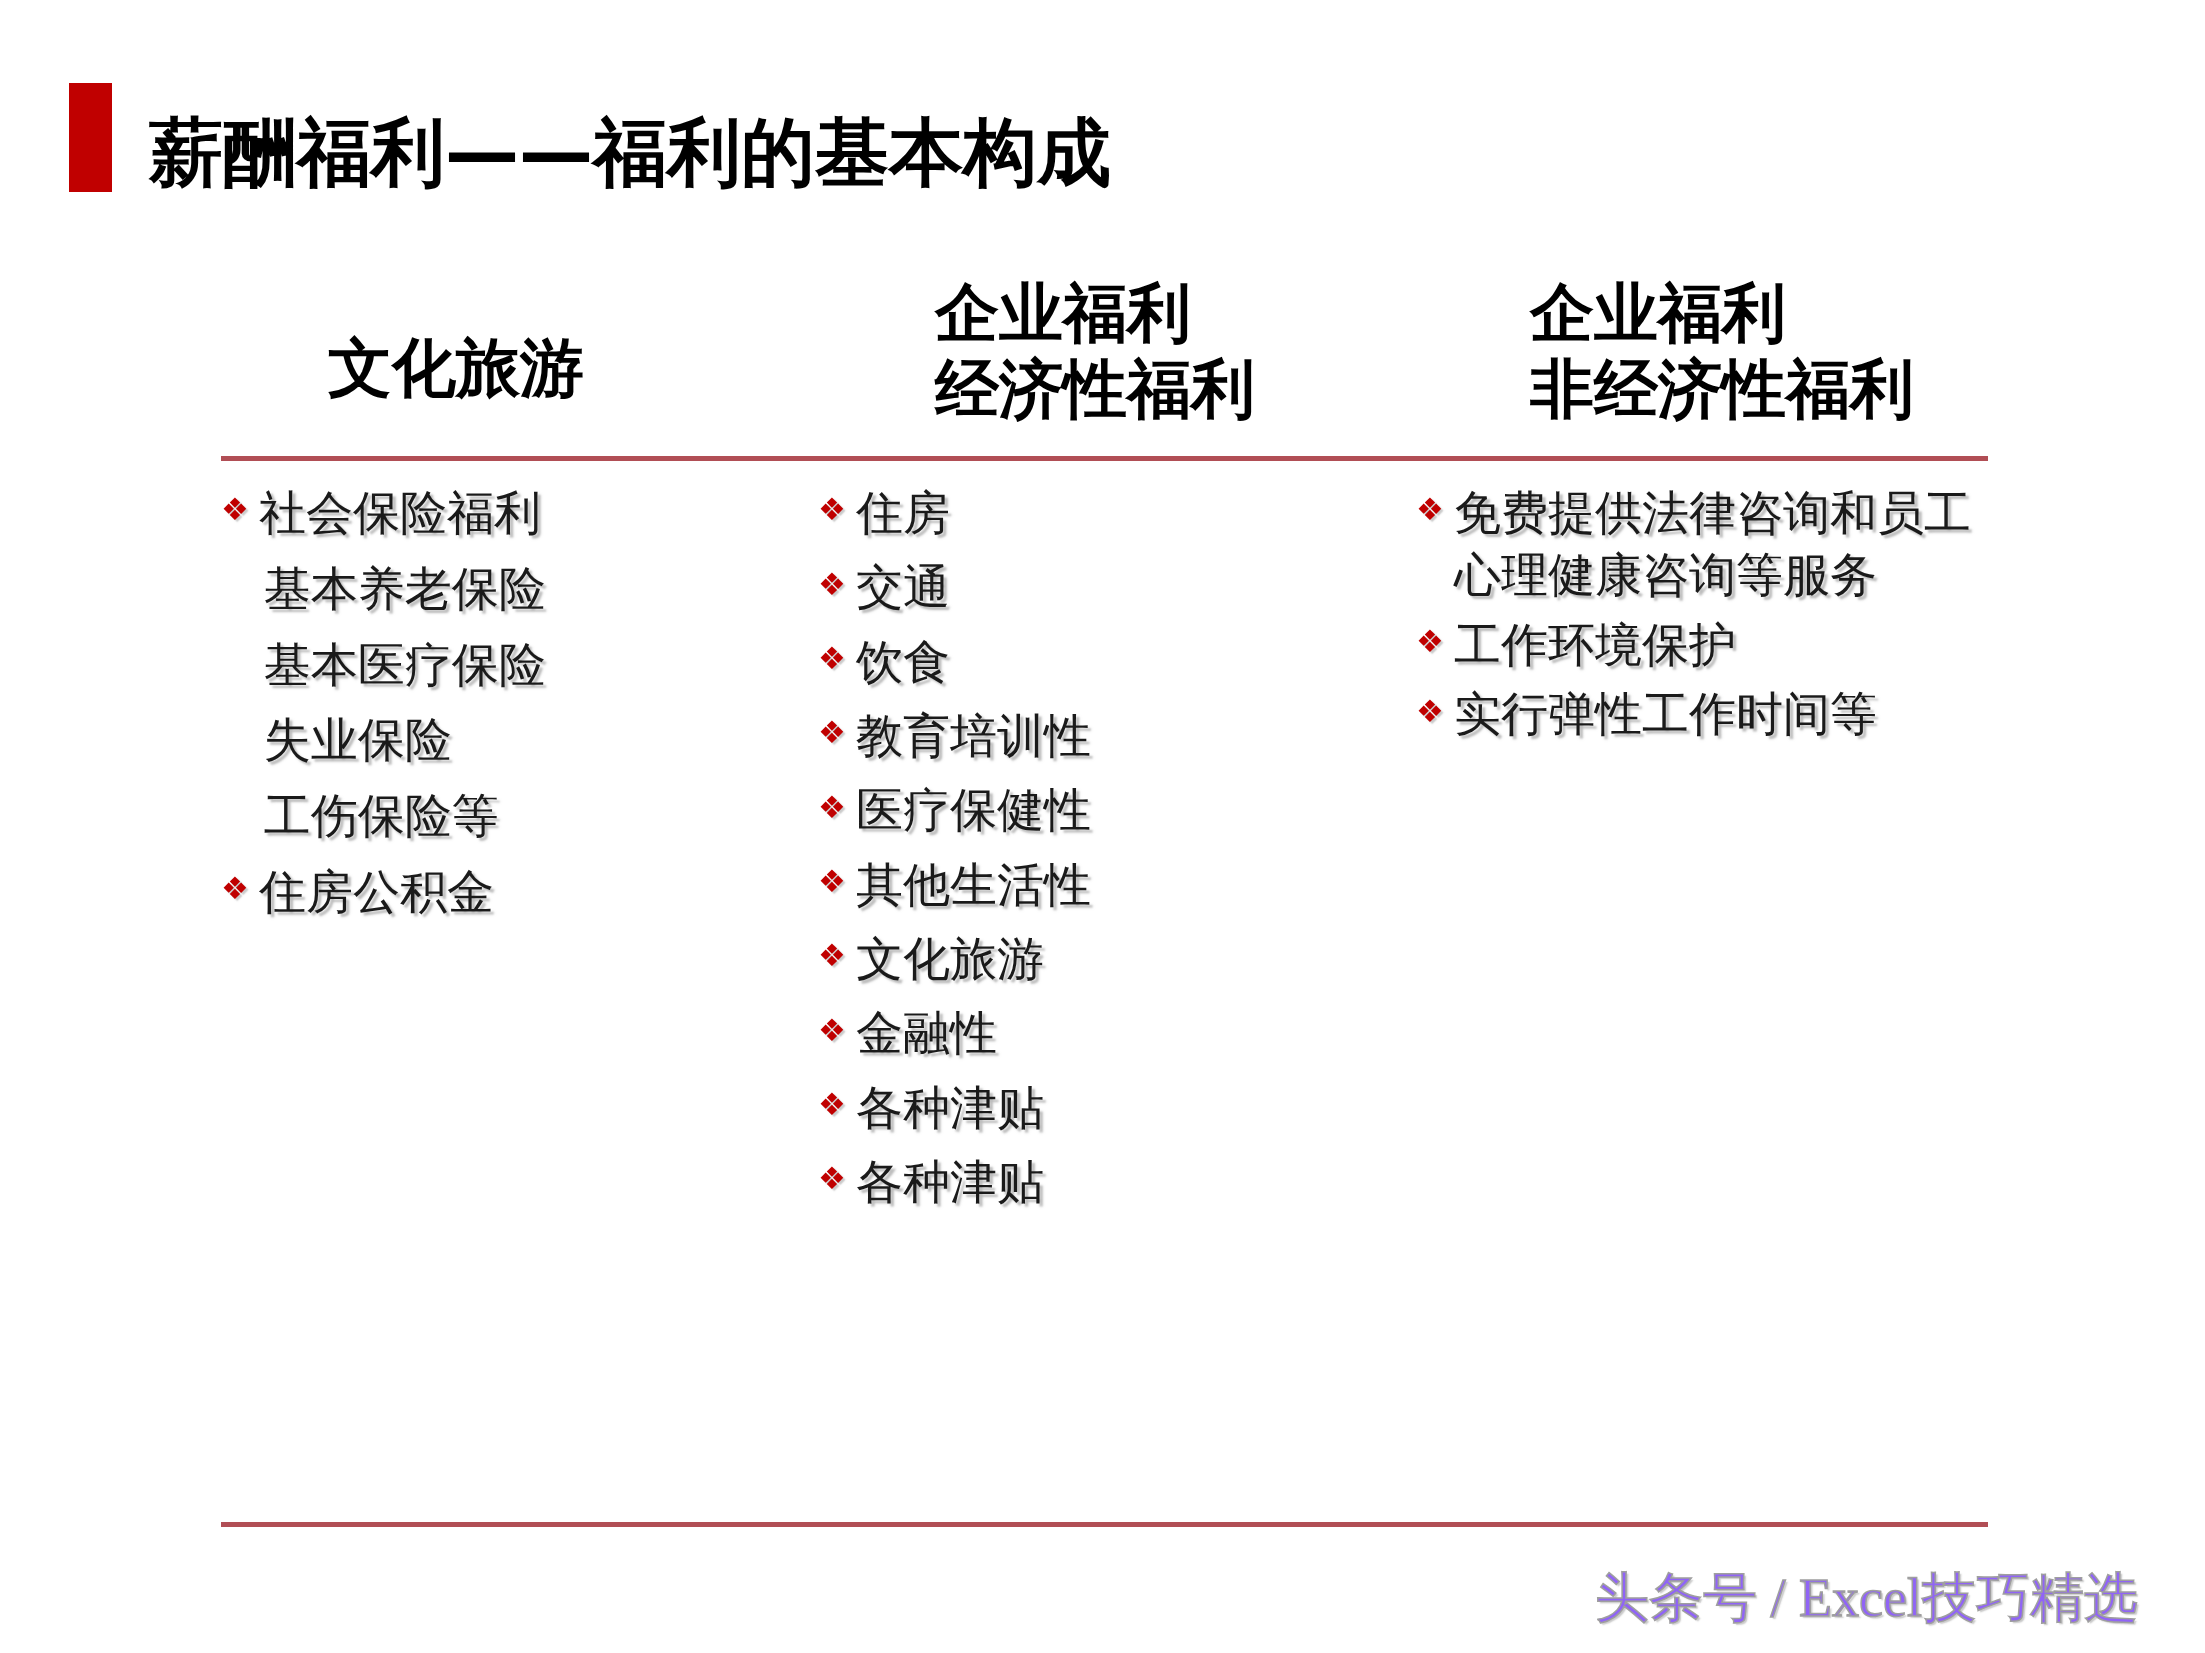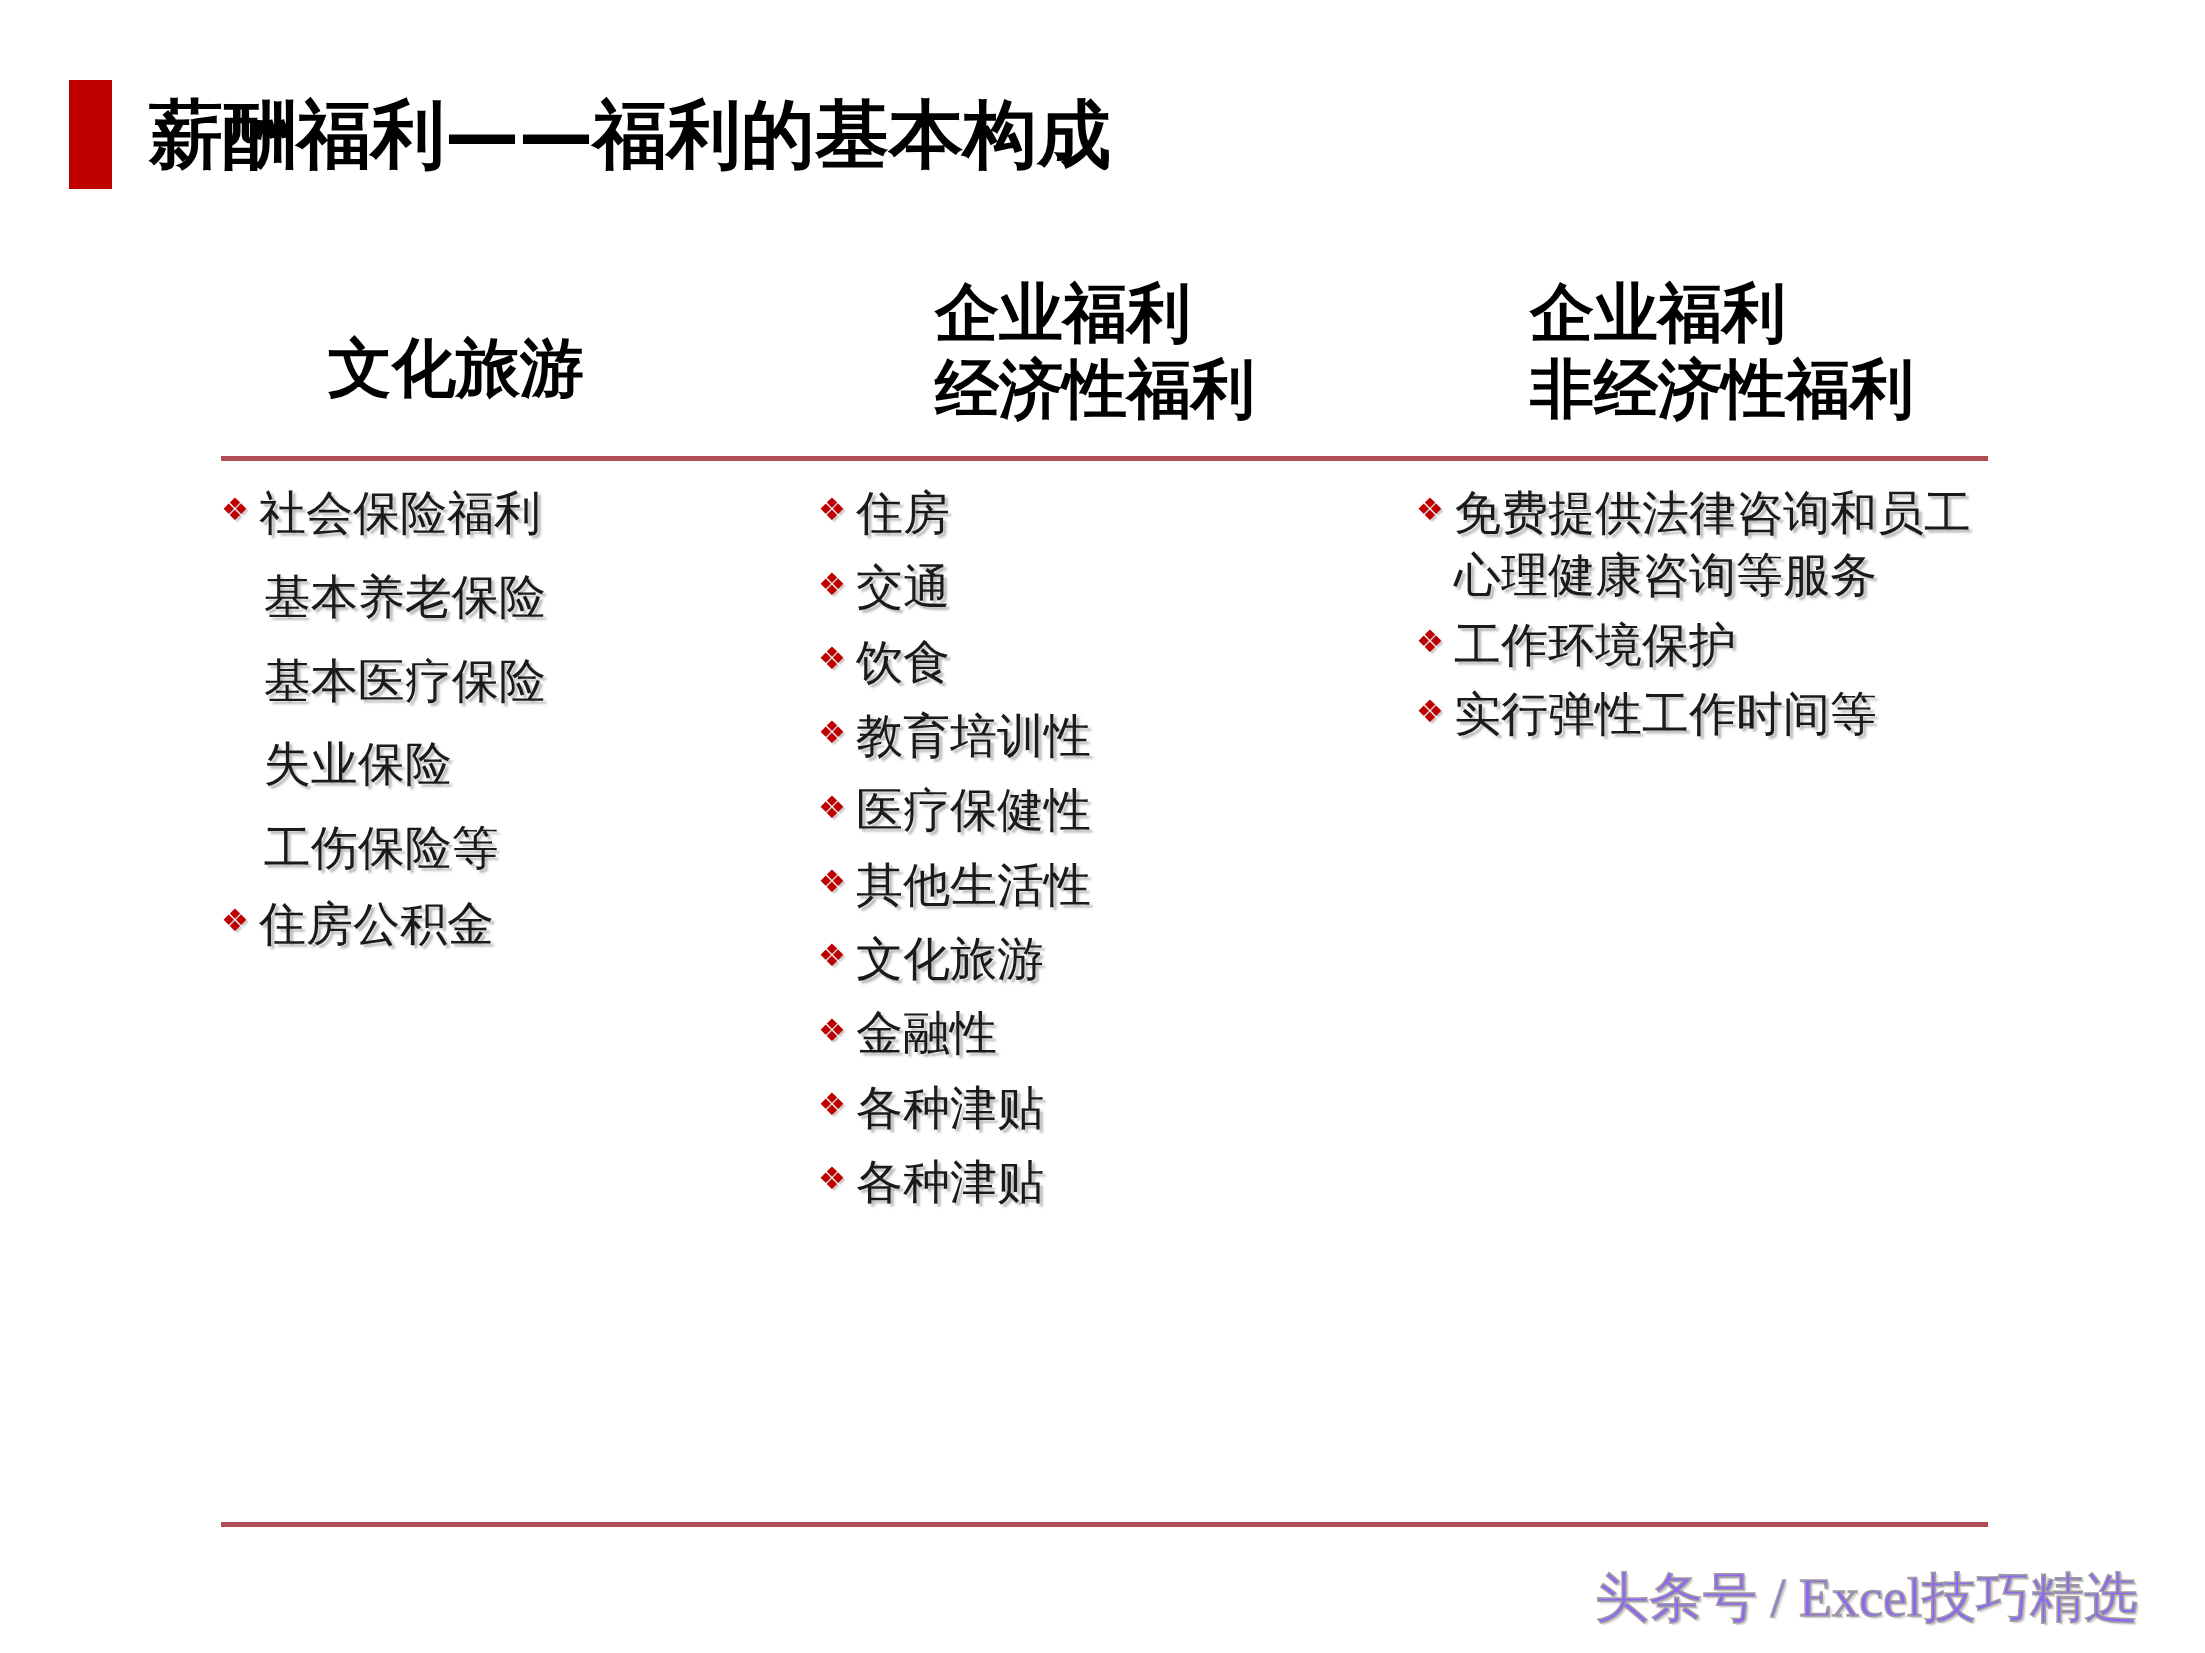--- a/index.html
+++ b/index.html
@@ -18,21 +18,21 @@
   }
 
   
   .title-row {
     position: absolute;
     left: 0;
     top: 77px;
     width: 2205px;
     height: 115px;
     display: flex;
-    align-items: center;
+    align-items: flex-end;
   }
   .title-accent-bar {
     width: 43px;
     height: 109px;
     background: #c00000;
     margin-left: 69px;
     flex: 0 0 auto;
   }
   .title-text {
     margin-left: 37px;
@@ -119,21 +119,21 @@
     line-height: 1;
     text-shadow: 2.3px 2.3px 1.5px rgba(150,150,150,0.5);
   }
   .bullet.empty {
     color: transparent;
     text-shadow: none;
   }
   .item-text {
     flex: 1 1 auto;
   }
-  .item.sub .item-text { padding-left: 4.6px; margin-top: 8px; }
+  .item.sub .item-text { padding-left: 4.6px; }
 
   
   .watermark {
     position: absolute;
     right: 67px;
     bottom: 26px;
     font-family: "Liberation Serif", "DejaVu Serif", serif;
     font-size: 54px;
     line-height: 1.1;
     color: #8b5cf6;

